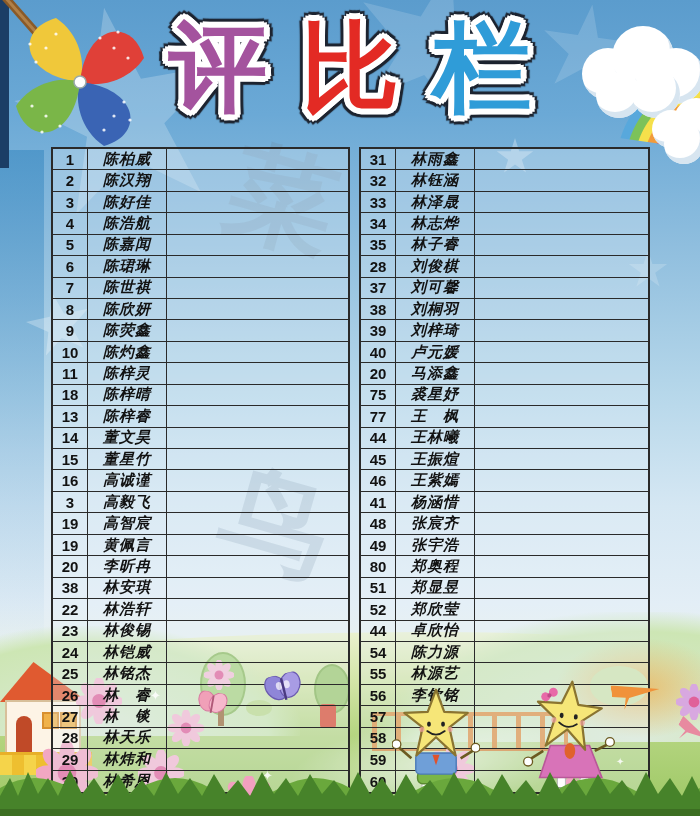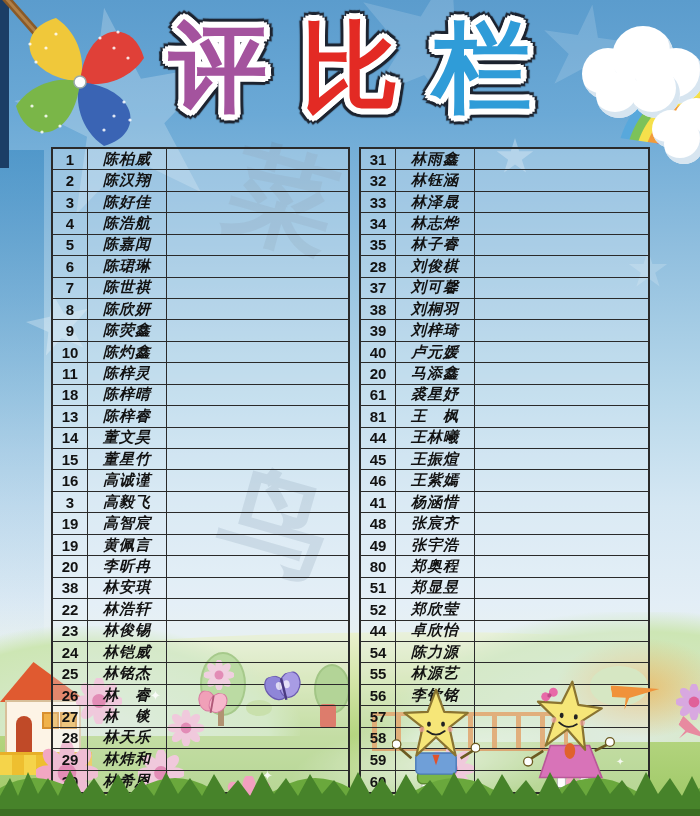--- a/index.html
+++ b/index.html
@@ -410,25 +410,25 @@
     <div class="cell blank"></div>
 
     <div class="cell num">40</div>
     <div class="cell name">卢元媛</div>
     <div class="cell blank"></div>
 
     <div class="cell num">20</div>
     <div class="cell name">马添鑫</div>
     <div class="cell blank"></div>
 
-    <div class="cell num">61</div>
+    <div class="cell num">75</div>
     <div class="cell name">裘星妤</div>
     <div class="cell blank"></div>
 
-    <div class="cell num">81</div>
+    <div class="cell num">77</div>
     <div class="cell name">王　枫</div>
     <div class="cell blank"></div>
 
     <div class="cell num">44</div>
     <div class="cell name">王林曦</div>
     <div class="cell blank"></div>
 
     <div class="cell num">45</div>
     <div class="cell name">王振煊</div>
     <div class="cell blank"></div>

